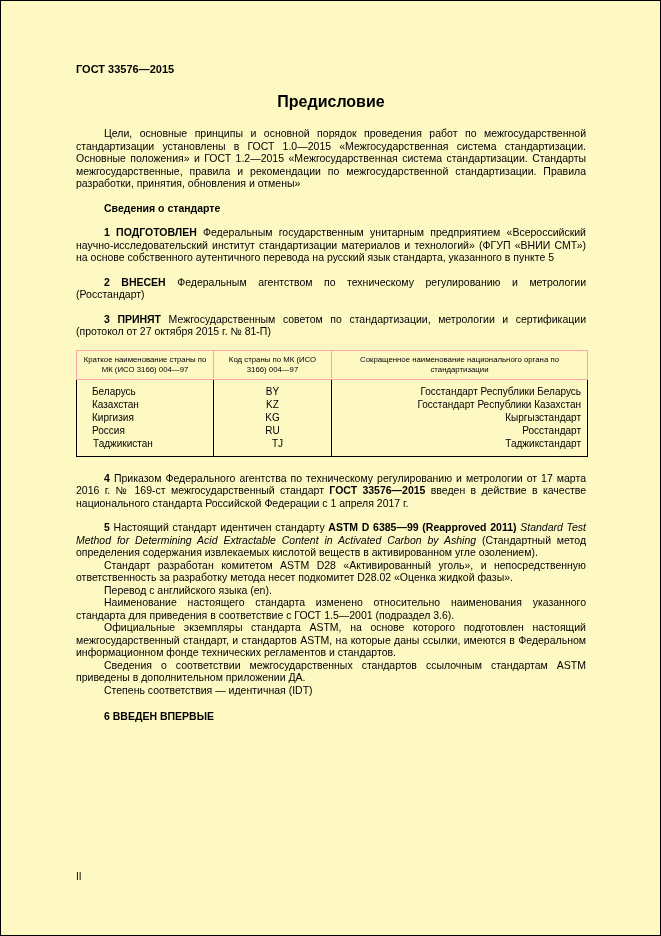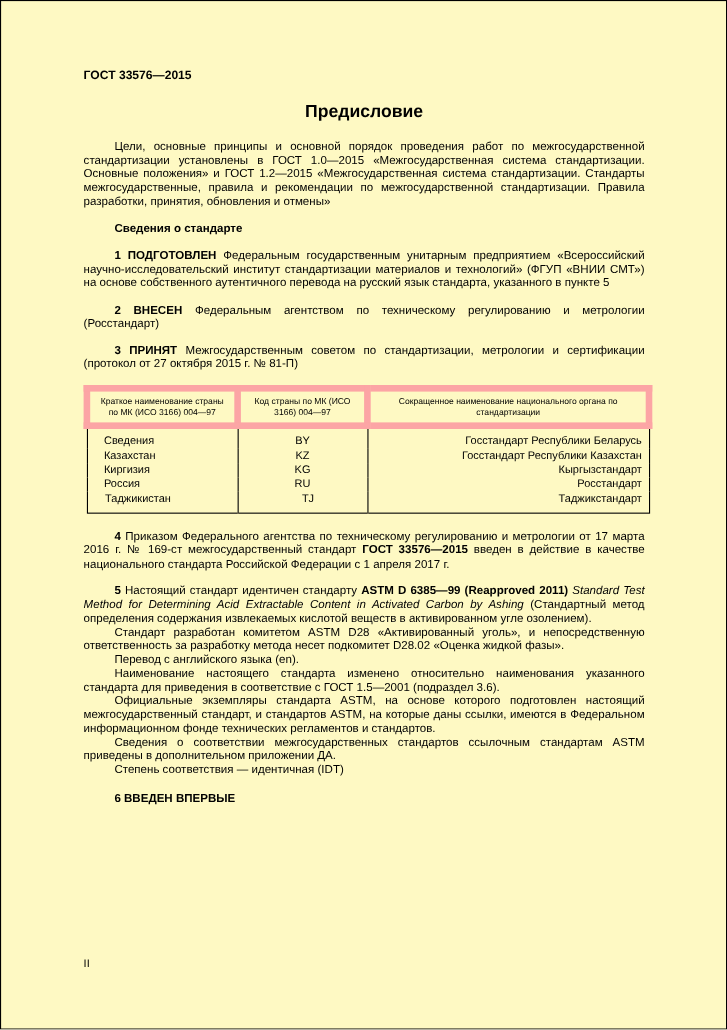--- a/index.html
+++ b/index.html
@@ -19,21 +19,21 @@
   }
   .doc-number { font-weight: bold; font-size: 11px; margin: 0 0 20px; }
   .title { text-align: center; font-weight: bold; font-size: 16px; margin: 0 0 19px; }
   .para { margin: 0 0 12px; text-indent: 28px; text-align: justify; }
   .para.tight { margin: 0; }
   .heading { font-weight: bold; margin: 2px 0 12px; }
   .vote-intro { margin: 0 0 7px; }
   table.vote { width: 100%; border-collapse: collapse; table-layout: fixed; margin: 0 0 15px; }
   table.vote, .vote th, .vote td { border-color: #000; }
   .vote th {
-    border: 6px solid #fca5a5;
+    border: 1px solid #fca5a5;
     font-weight: normal;
     font-size: 7.8px;
     line-height: 10px;
     text-align: center;
     padding: 4px 6px;
     vertical-align: middle;
   }
   .vote td {
     border-left: 1px solid #000;
     border-right: 1px solid #000;
@@ -81,21 +81,21 @@
     </colgroup>
     <thead>
       <tr>
         <th>Краткое наименование страны по МК (ИСО 3166) 004—97</th>
         <th>Код страны по МК (ИСО 3166) 004—97</th>
         <th>Сокращенное наименование национального органа по стандартизации</th>
       </tr>
     </thead>
     <tbody>
       <tr>
-        <td class="c-name">Сведения</td>
+        <td class="c-name">Беларусь</td>
         <td class="c-code">BY</td>
         <td class="c-body">Госстандарт Республики Беларусь</td>
       </tr>
       <tr>
         <td class="c-name">Казахстан</td>
         <td class="c-code">KZ</td>
         <td class="c-body">Госстандарт Республики Казахстан</td>
       </tr>
       <tr>
         <td class="c-name">Киргизия</td>

